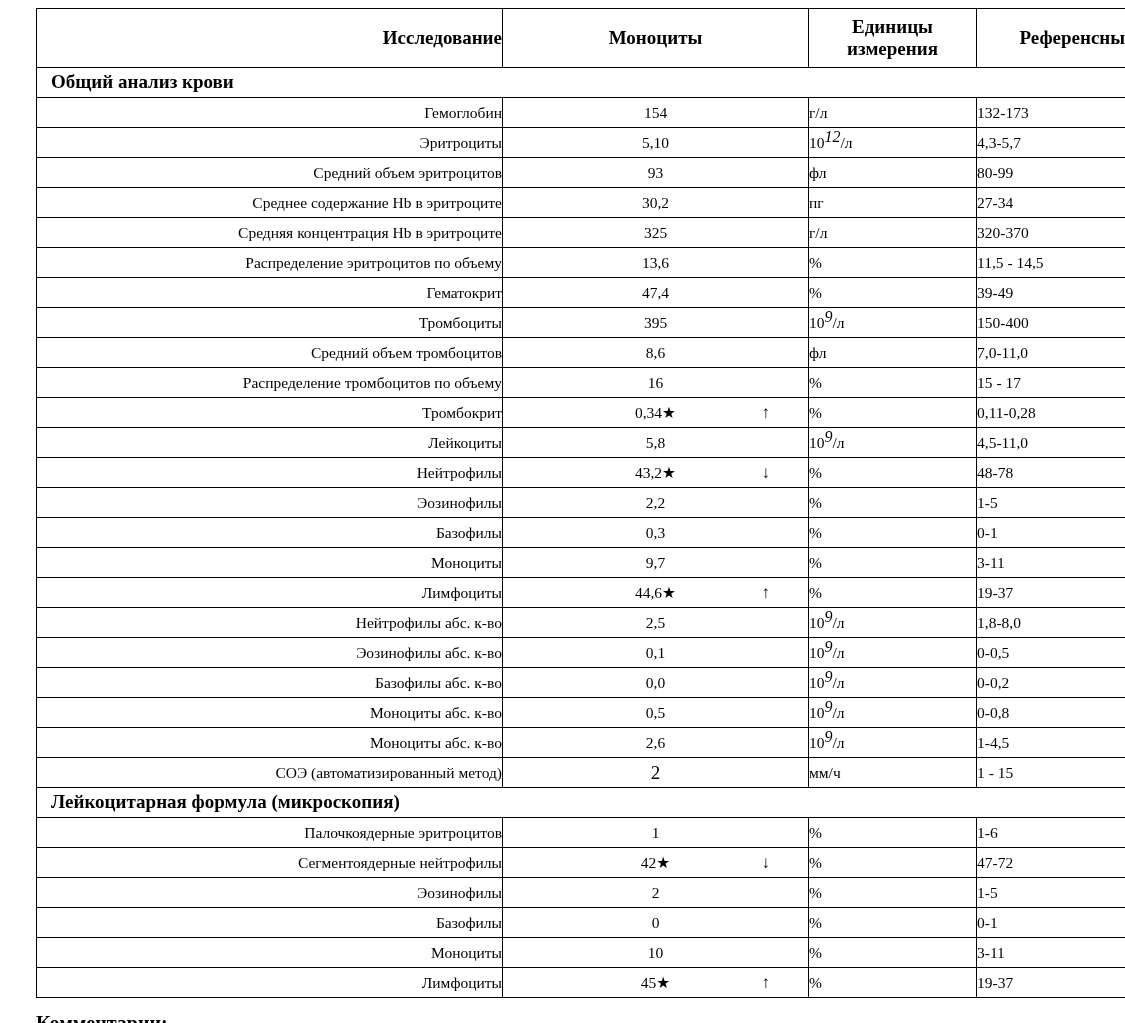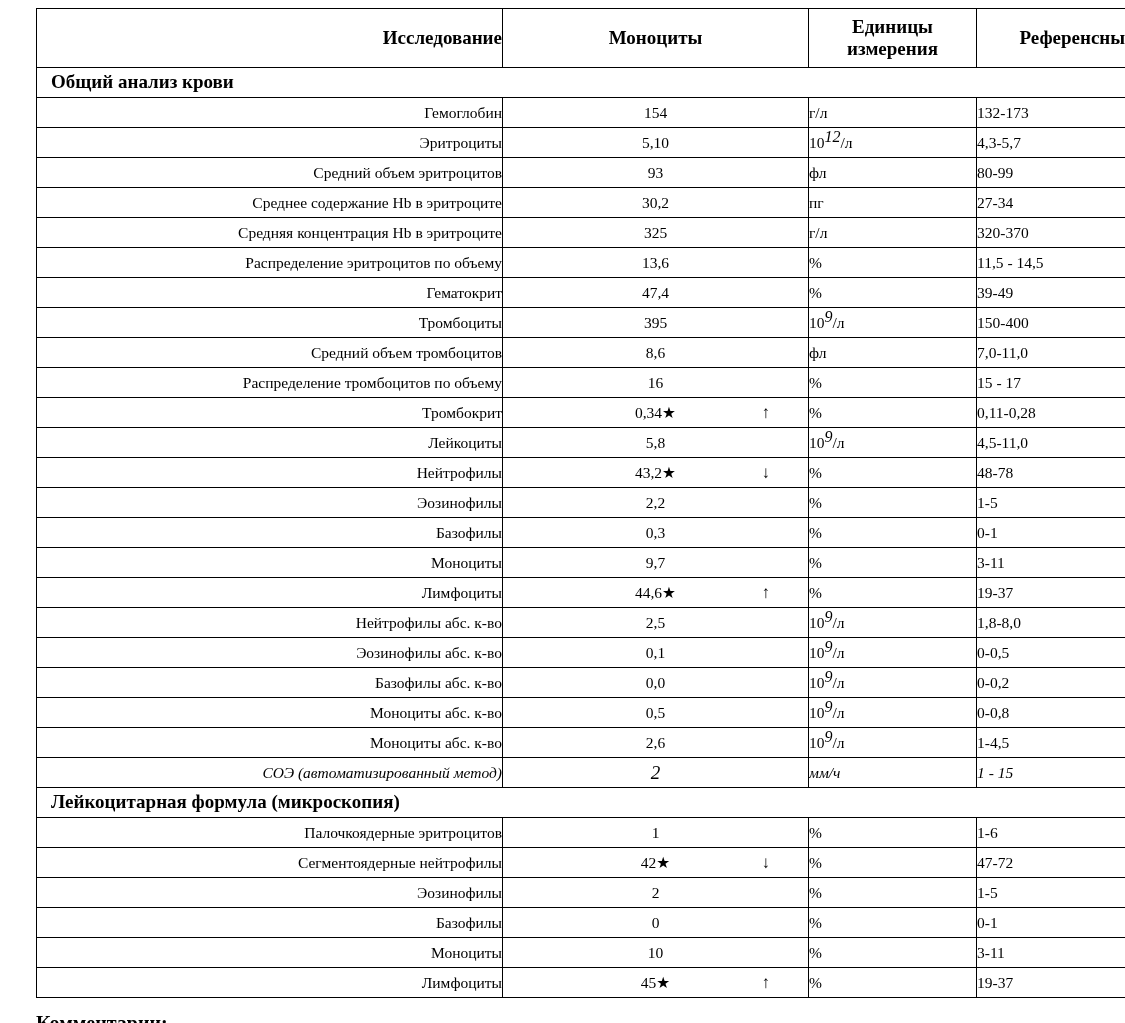--- a/index.html
+++ b/index.html
@@ -84,21 +84,21 @@
   }
   td.units {
     padding-left: 9px;
     text-align: left;
   }
   td.ref {
     padding-left: 9px;
     text-align: left;
   }
   .bold { font-weight: normal; }
-  .big  { font-size: 19px; font-style: italic; }
+  .big  { font-size: 19px; }
   sup { font-size: 16px; vertical-align: super; line-height: 0; font-style: italic; }
 
   .comments {
     margin-left: 36px;
     margin-top: 14px;
     font-size: 20px;
     font-weight: bold;
   }
 </style>
 </head>

